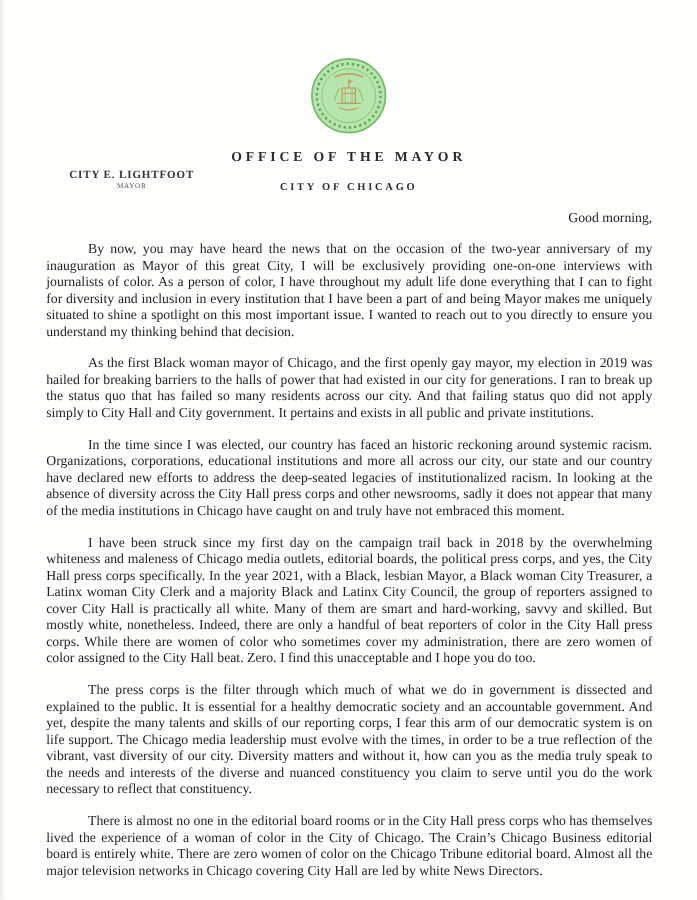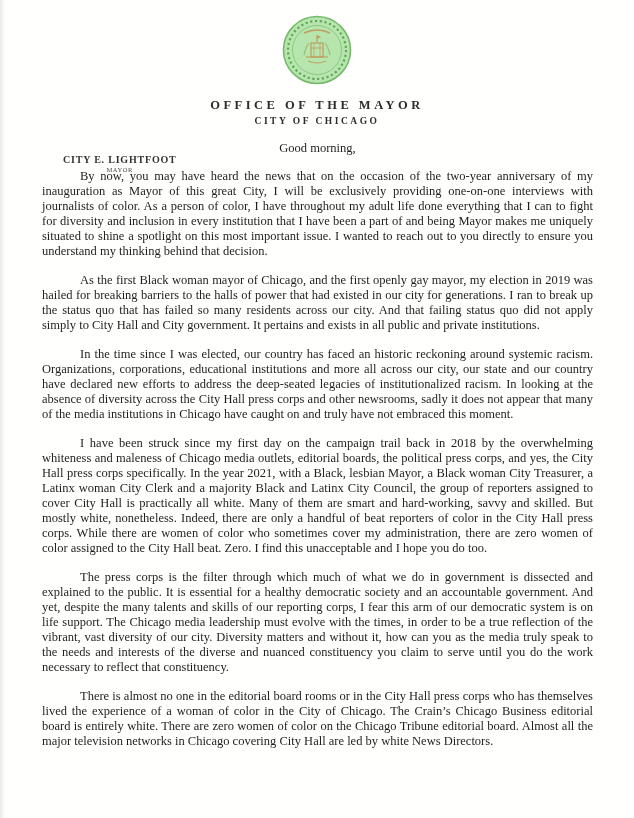--- a/index.html
+++ b/index.html
@@ -5,21 +5,21 @@
   html, body { margin: 0; padding: 0; background: #ffffff; }
   .page {
     position: relative;
     width: 634px;
     height: 818px;
     background: #fffffe;
     font-family: "Liberation Serif", serif;
     color: #1f1f1f;
     overflow: hidden;
     box-sizing: border-box;
-    padding-top: 15px;
+    padding-top: 52px;
   }
   
   .page::before {
     content: "";
     position: absolute;
     left: 0; top: 0; bottom: 0;
     width: 5px;
     background: linear-gradient(to right, #e9e9e5, rgba(255,255,255,0));
     pointer-events: none;
   }
@@ -33,21 +33,21 @@
     text-align: center;
     margin-top: 13px;
     font-size: 12.5px;
     line-height: 15px;
     font-weight: bold;
     letter-spacing: 3.5px;
     color: #2c2c2c;
   }
   .city-line {
     text-align: center;
-    margin-top: 3px;
+    margin-top: 16px;
     font-size: 9.5px;
     line-height: 11px;
     font-weight: bold;
     letter-spacing: 2.5px;
     color: #2c2c2c;
   }
   .sender-block {
     position: absolute;
     left: 63px;
     top: 154px;
@@ -75,21 +75,21 @@
   }
   .letter-body {
     margin: 14px 41px 0 42px;
     font-size: 12.5px;
     line-height: 15px;
     text-align: justify;
     color: #1e1e1e;
   }
   .salutation {
     margin: 0 0 13px 0;
-    text-align: center;
+    text-align: right;
   }
   .para {
     margin: 0 0 14px 0;
     text-indent: 38px;
   }
 </style>
 </head>
 <body>
 
 <div class="page">

